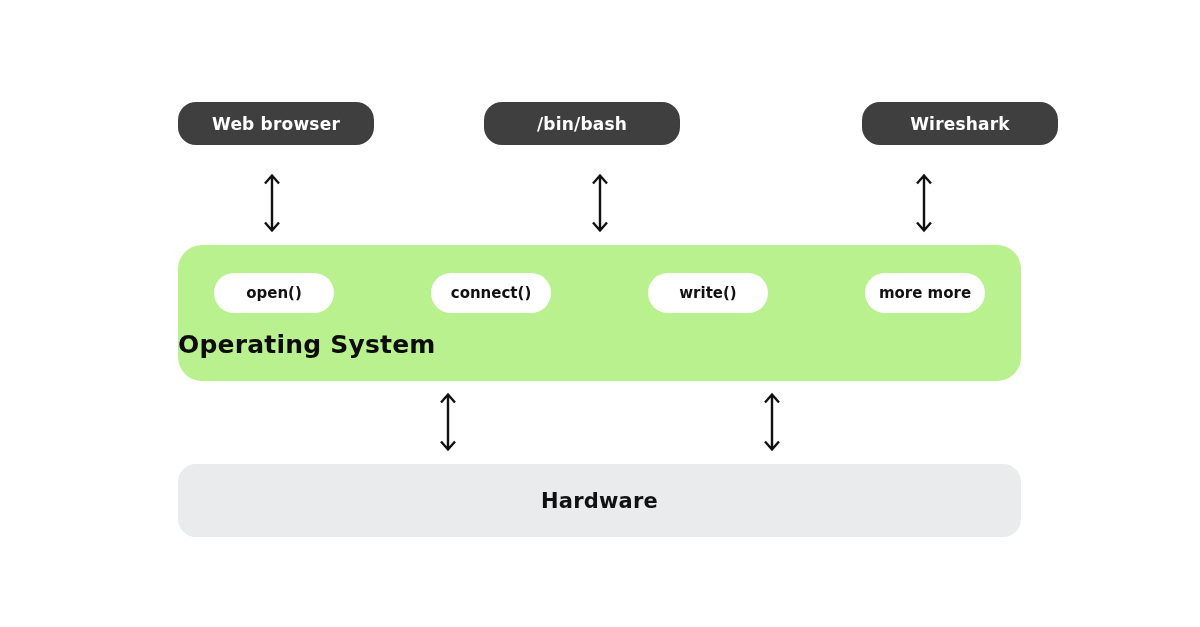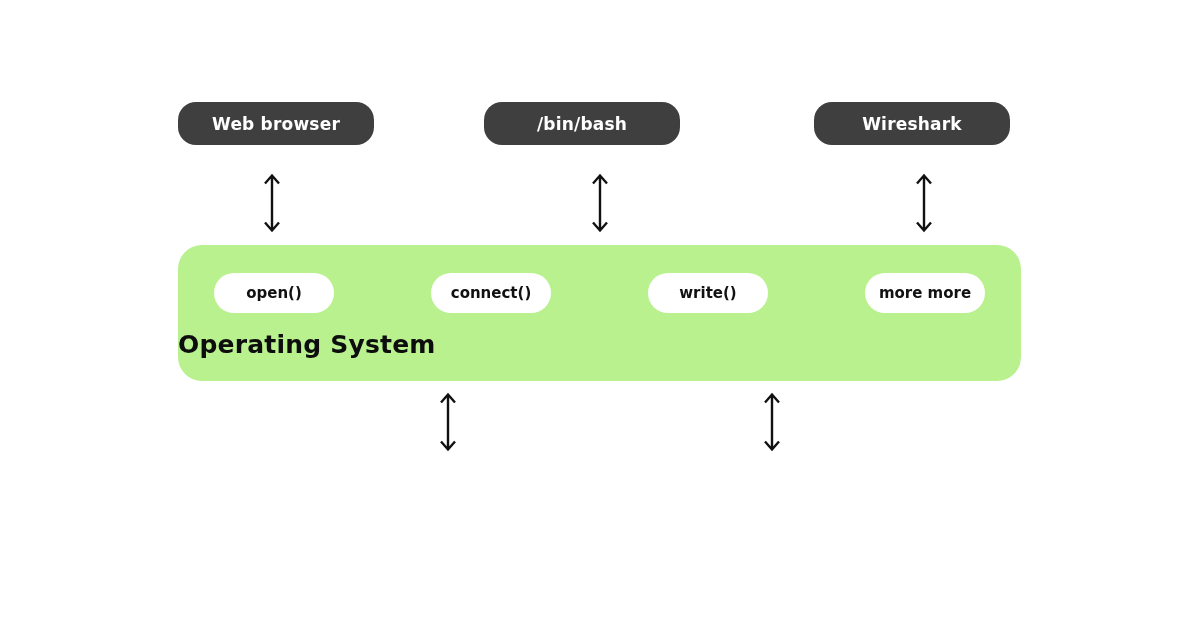--- a/index.html
+++ b/index.html
@@ -8,21 +8,21 @@
     font-family:"DejaVu Sans","Liberation Sans",sans-serif; overflow:hidden;
   }
   .app-box {
     position:absolute; top:102px; width:196px; height:43px;
     background:#3f3f3f; border-radius:18px; color:#ffffff;
     display:flex; align-items:center; justify-content:center;
     font-weight:bold; font-size:17px; letter-spacing:0.2px;
   }
   .app-box.a0 { left:178px; }
   .app-box.a1 { left:484px; }
-  .app-box.a2 { left:814px; }
+  .app-box.a2 { left:862px; }
 
   .arrow { position:absolute; width:24px; height:62px; }
   .arrow.t0 { left:260px; top:172px; }
   .arrow.t1 { left:588px; top:172px; }
   .arrow.t2 { left:912px; top:172px; }
   .arrow.b0 { left:436px; top:391px; }
   .arrow.b1 { left:760px; top:391px; }
 
   .os-box {
     position:absolute; left:178px; top:245px; width:843px; height:136px;
@@ -101,14 +101,17 @@
     <svg width="24" height="62" viewBox="0 0 24 62">
       <path d="M12 4 L12 58 M5 11.5 L12 3.5 L19 11.5 M5 50.5 L12 58.5 L19 50.5" stroke="#111111" stroke-width="2.4" fill="none"></path>
     </svg>
   </div>
   <div class="arrow b1">
     <svg width="24" height="62" viewBox="0 0 24 62">
       <path d="M12 4 L12 58 M5 11.5 L12 3.5 L19 11.5 M5 50.5 L12 58.5 L19 50.5" stroke="#111111" stroke-width="2.4" fill="none"></path>
     </svg>
   </div>
 
+  <div class="hw-box">
+    <span class="hw-label">Hardware</span>
+  </div>
 
 </div>
 
 </body></html>

